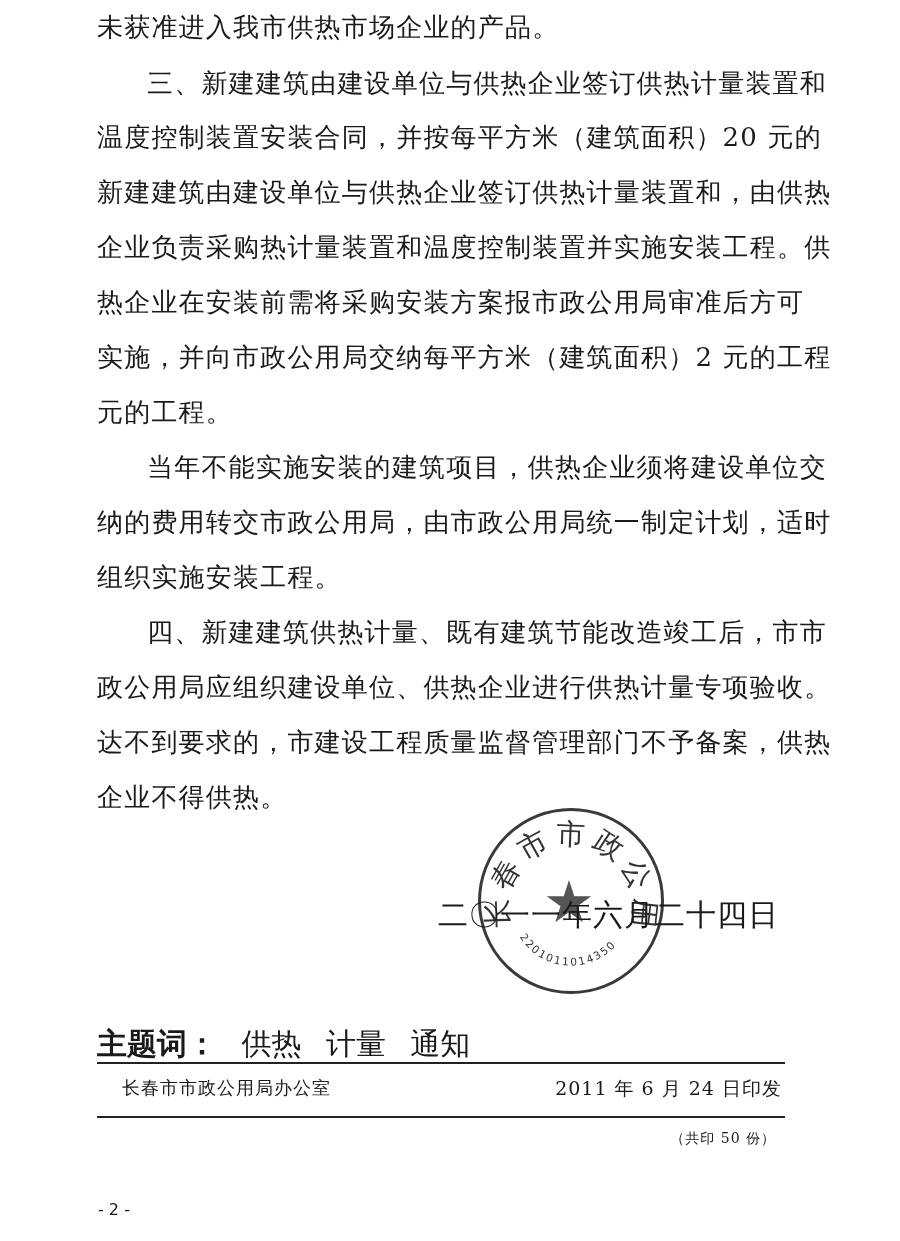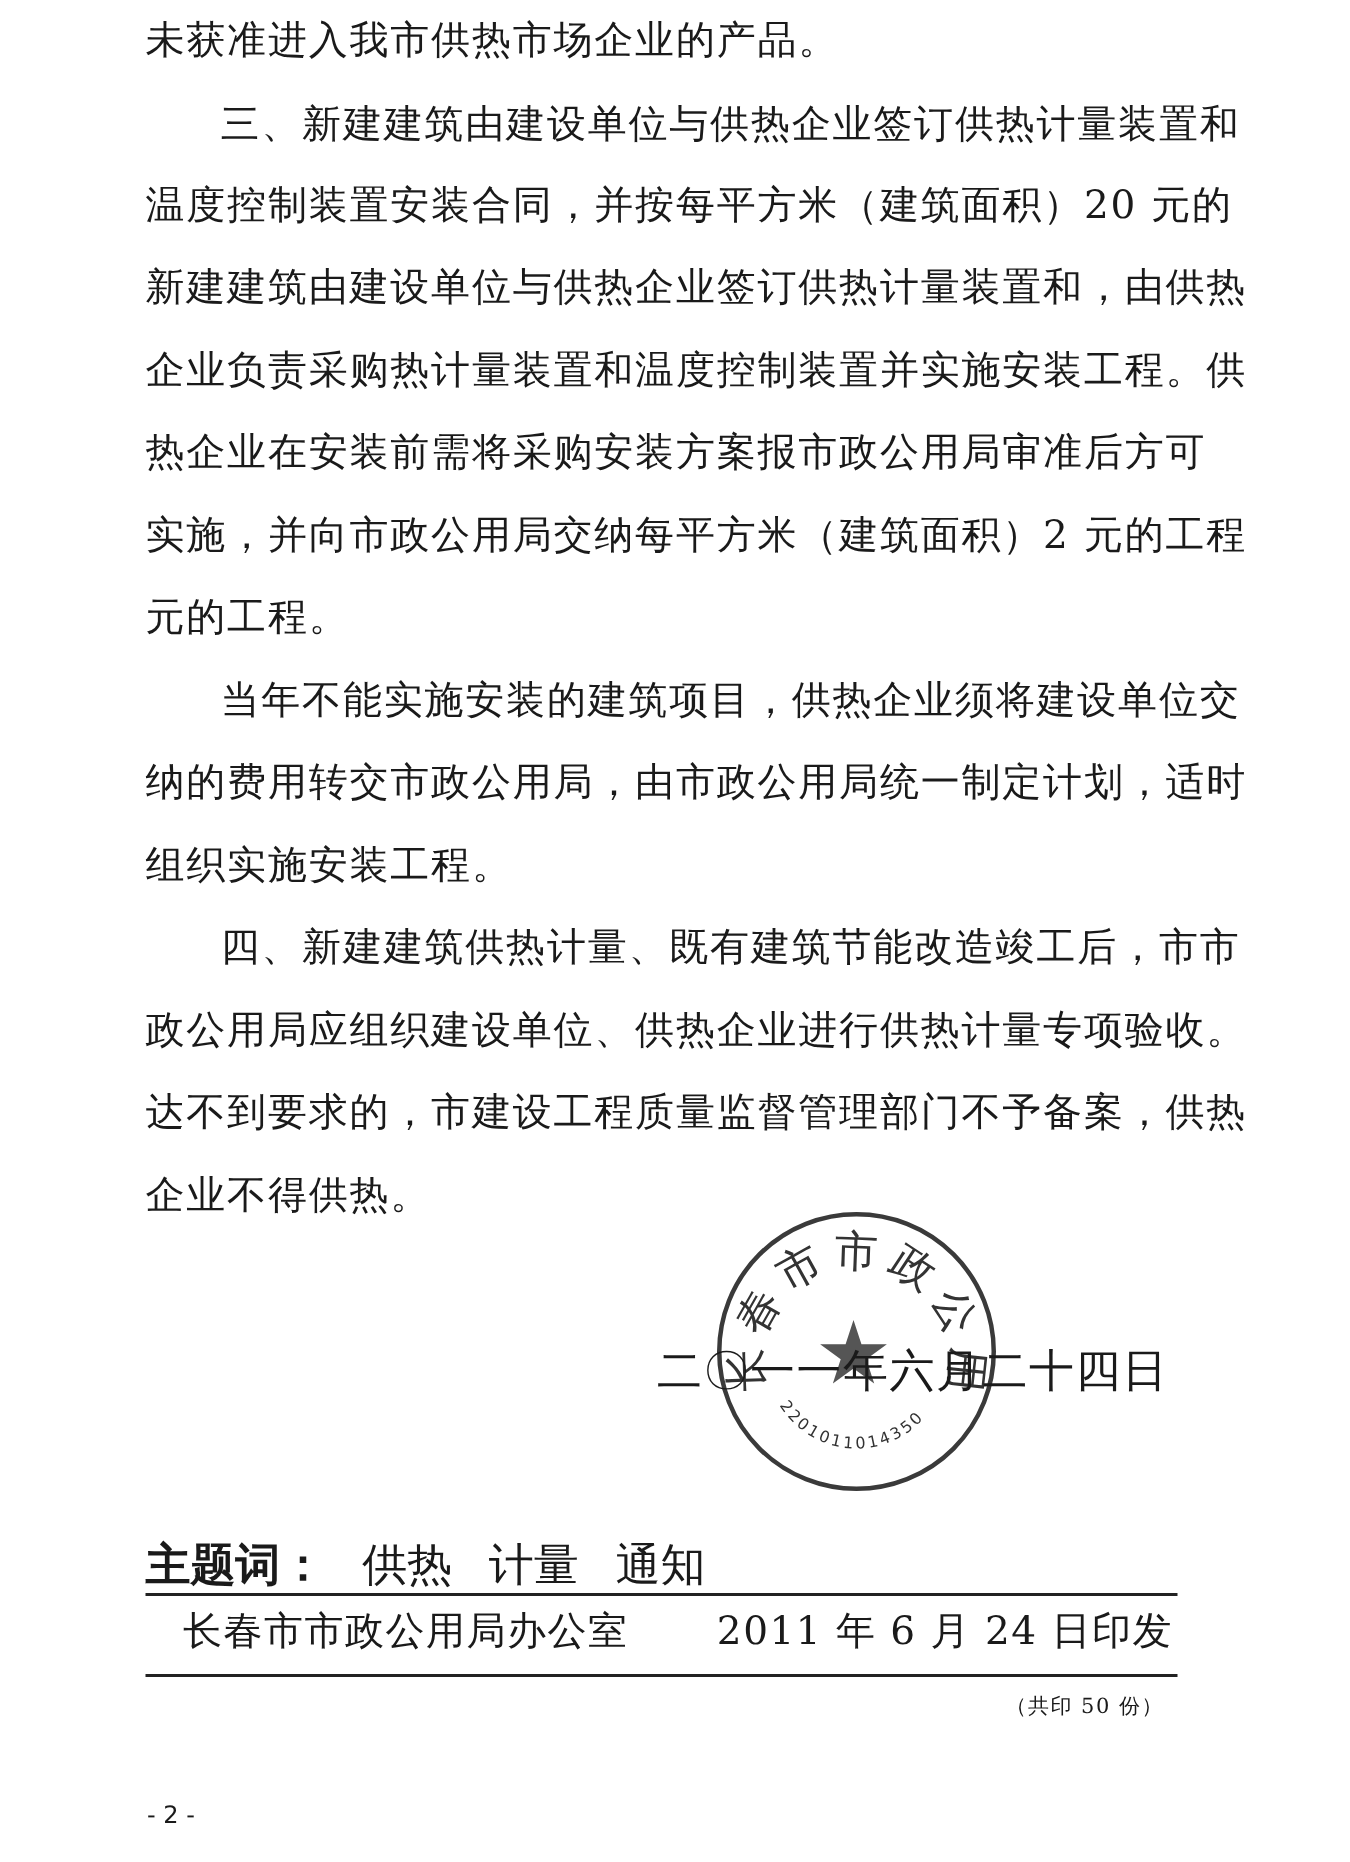--- a/index.html
+++ b/index.html
@@ -23,22 +23,22 @@
     }
     .seal-star {
       position: absolute; left: 62px; top: 62px; font-size: 58px; line-height: 58px; color: #555;
     }
     .date {
       position: absolute; left: 438px; top: 900px; font-size: 30px; line-height: 30px; letter-spacing: 1px;
     }
     .keywords { position: absolute; left: 97px; top: 1030px; font-size: 30px; line-height: 28px; font-family: "DejaVu Sans", "Liberation Sans", sans-serif; font-weight: bold; }
     .keywords span.kw { margin-left: 14px; font-weight: normal; }
     .rule { position: absolute; left: 97px; width: 688px; height: 2px; background: #222; }
-    .office { position: absolute; left: 122px; top: 1074px; font-size: 26px; line-height: 28px; letter-spacing: 1px; }
-    .printdate { position: absolute; right: 118px; top: 1074px; font-size: 26px; line-height: 28px; letter-spacing: 1px; }
+    .office { position: absolute; left: 122px; top: 1074px; font-size: 18px; line-height: 28px; letter-spacing: 1px; }
+    .printdate { position: absolute; right: 118px; top: 1074px; font-size: 19px; line-height: 28px; letter-spacing: 1px; }
     .copies { position: absolute; right: 124px; top: 1124px; font-size: 14px; line-height: 28px; letter-spacing: 1px; }
     .pagenum { position: absolute; left: 98px; top: 1200px; font-size: 16px; line-height: 20px; font-family: "DejaVu Sans", sans-serif; }
   </style>
 </head>
 <body>
 
 <div class="page">
   <div id="body-lines">
       <div class="line short" style="top: 12px;">未获准进入我市供热市场企业的产品。</div>
       <div class="line indent" style="top: 68px;">三、新建建筑由建设单位与供热企业签订供热计量装置和</div>

